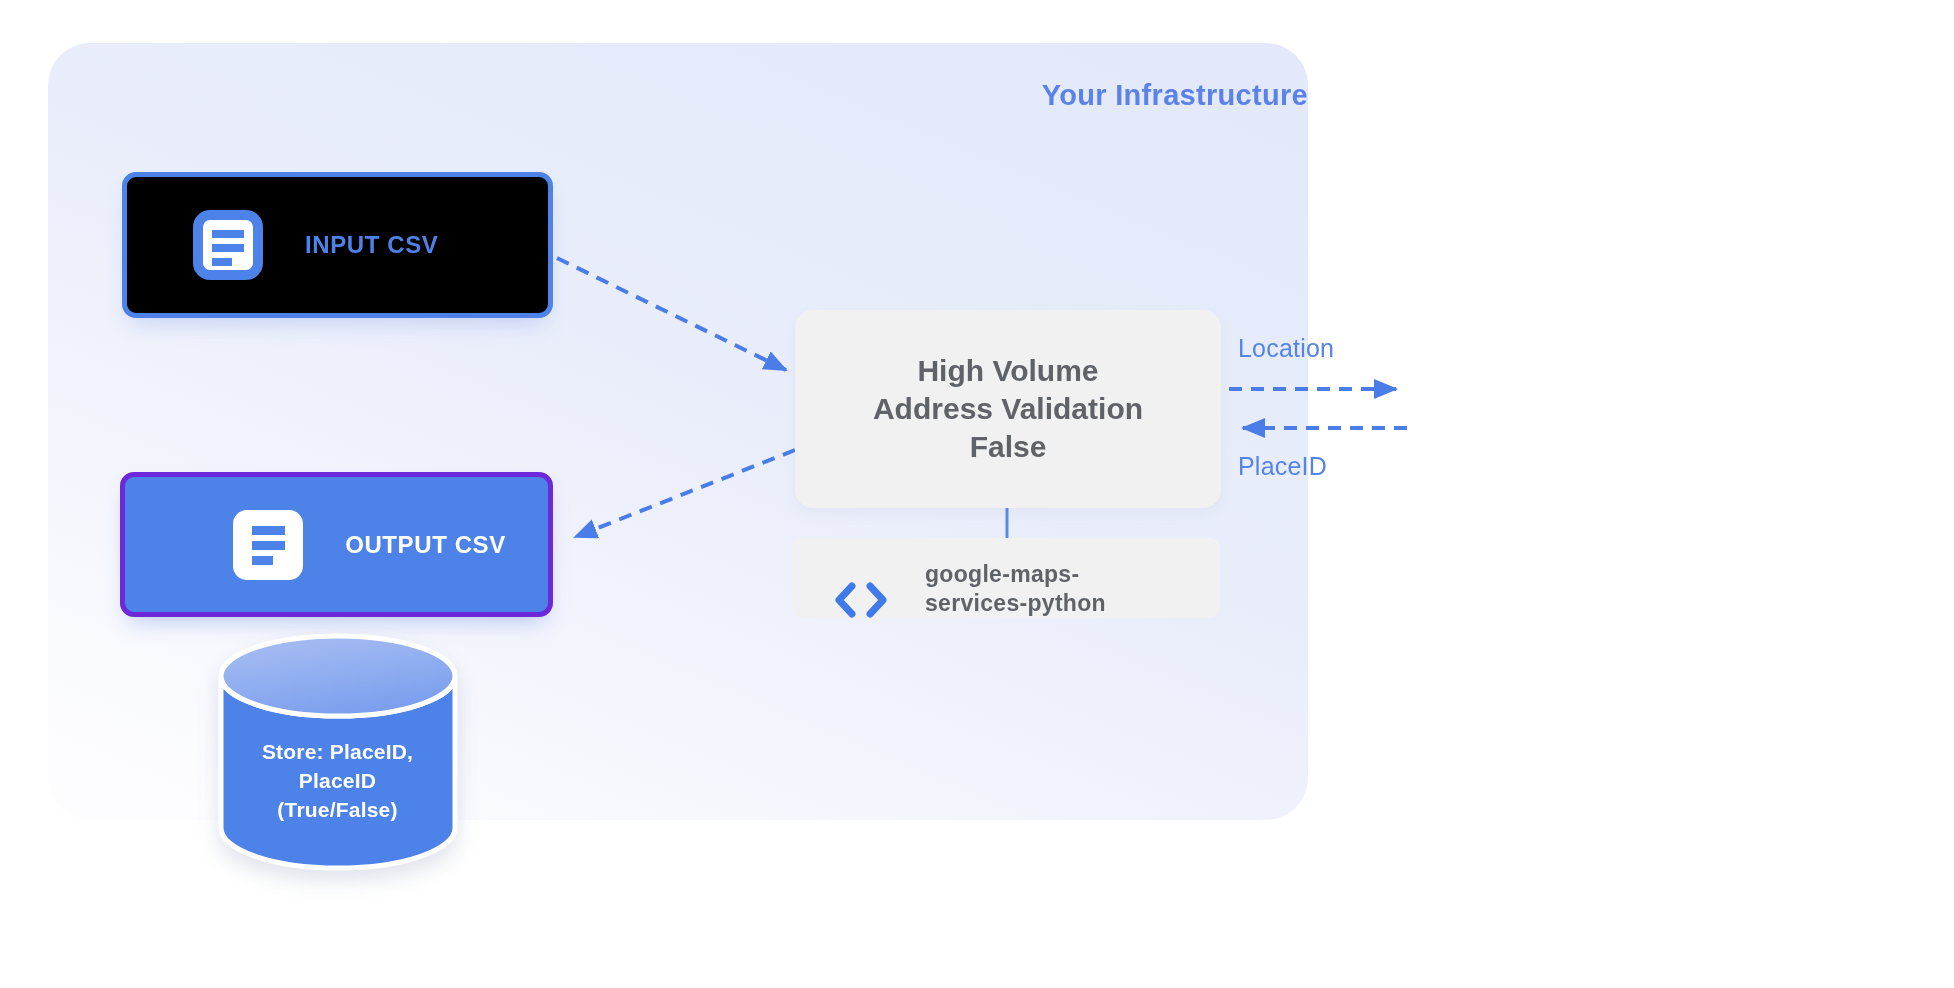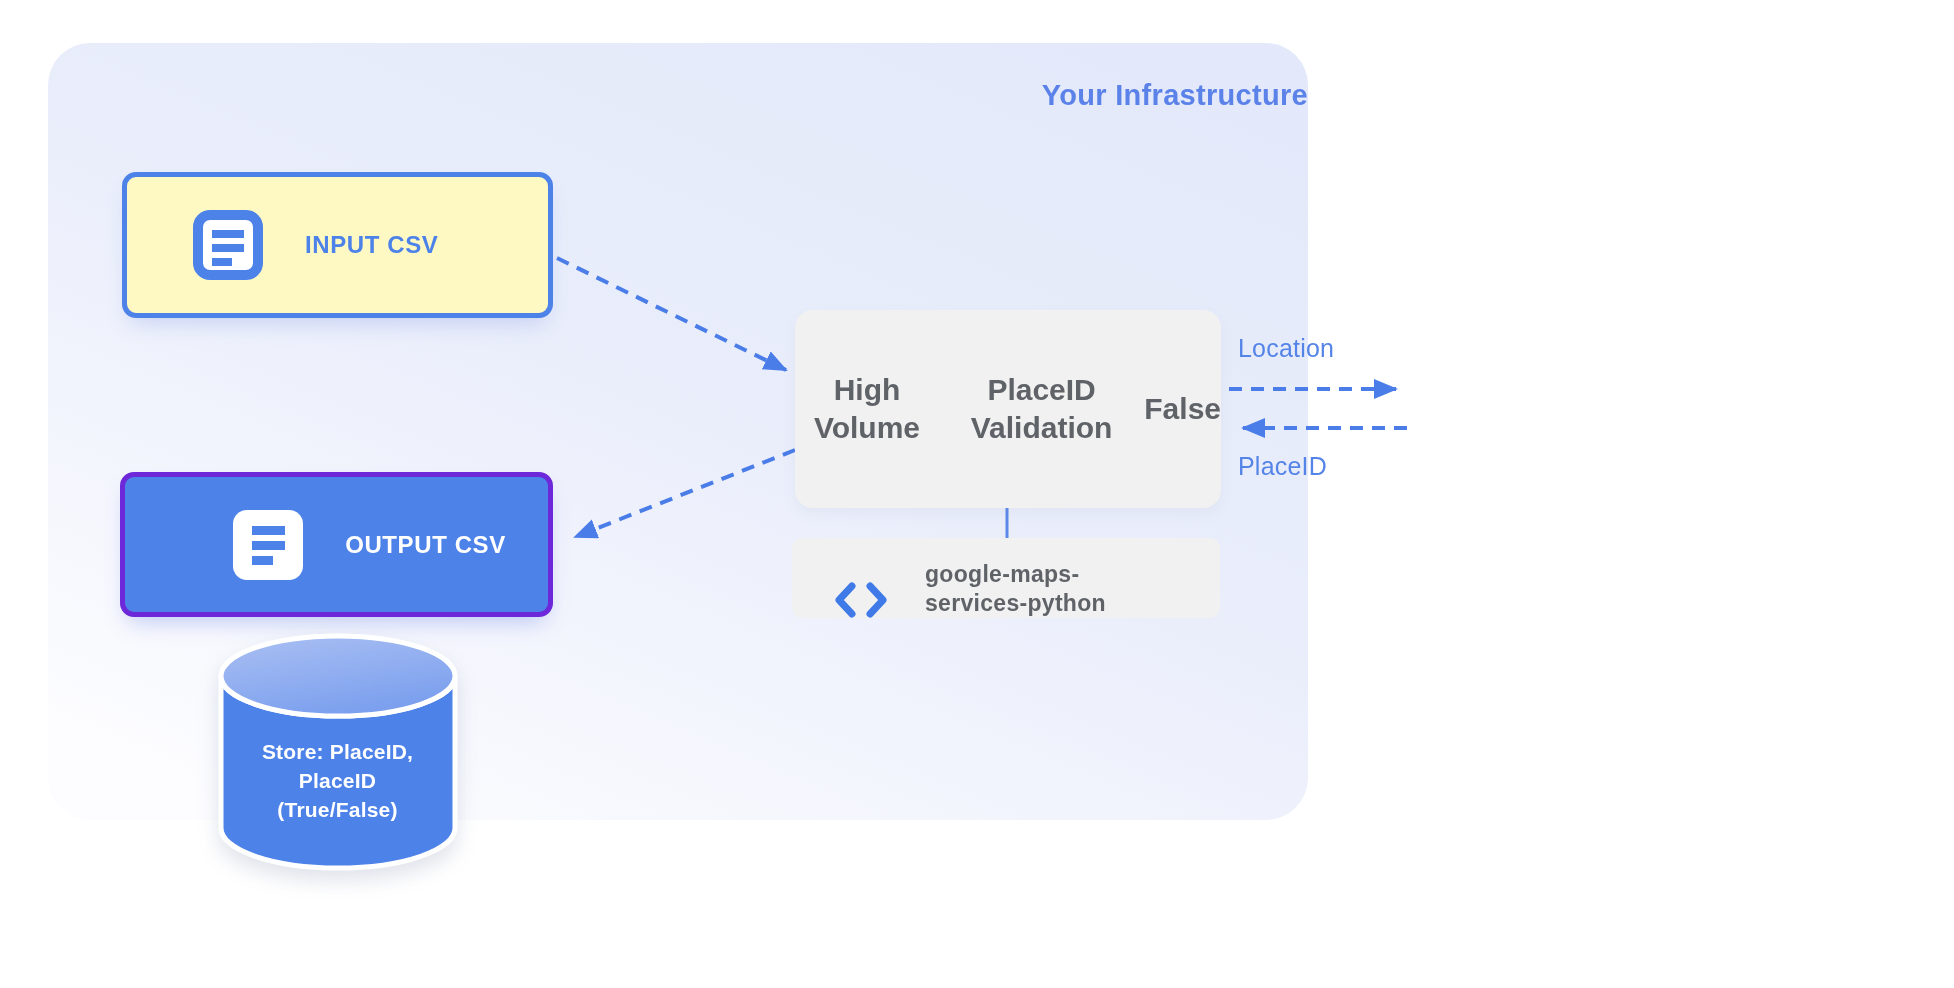--- a/index.html
+++ b/index.html
@@ -17,39 +17,39 @@
     position:absolute;left:0;top:36px;width:100%;text-align:right;
     font-size:29px;font-weight:700;color:#5b82e8;letter-spacing:.3px;
   }
   
   svg.overlay{position:absolute;left:0;top:0;width:1954px;height:988px;pointer-events:none;}
   
   .node{
     position:absolute;display:flex;align-items:center;border-radius:14px;box-sizing:border-box;
   }
   .node-input{
-    left:122px;top:172px;width:431px;height:146px;background:#fef9c3;
+    left:122px;top:172px;width:431px;height:146px;background:#000000;
     border:5px solid #4d82e9;
     box-shadow:0 12px 22px -8px rgba(77,110,220,.25);
   }
   .node-output{
     left:120px;top:472px;width:433px;height:145px;background:#4d82e9;
     border:5px solid #6d28d9;
     box-shadow:0 12px 22px -8px rgba(77,110,220,.35);
     justify-content:center;
   }
   .node .doc-icon{margin-left:66px;flex:0 0 auto;}
   .node-label{margin-left:42px;font-size:24px;font-weight:700;letter-spacing:.6px;}
   .node-input .node-label{color:#4d82e9;}
   .node-output .node-label{color:#ffffff;}
   
   .script-box{
     position:absolute;left:795px;top:310px;width:426px;height:198px;
     background:#f1f1f2;border-radius:18px;
-    display:flex;flex-direction:row;justify-content:center;align-items:center;
+    display:flex;flex-direction:column;justify-content:center;align-items:center;
     box-shadow:0 6px 14px rgba(120,130,150,.07);
   }
   .script-box span{display:block;text-align:center;font-size:30px;line-height:38px;font-weight:700;color:#5f6368;}
   
   .lib-box{
     position:absolute;left:792px;top:538px;width:428px;height:80px;
     background:#f1f1f2;border-radius:10px;display:flex;align-items:flex-end;
   }
   .lib-box .code-icon{margin-left:43px;flex:0 0 auto;}
   .lib-text{margin-left:38px;}
@@ -135,21 +135,21 @@
     <ellipse cx="130" cy="48" rx="117" ry="40" fill="url(#cylTop)" stroke="#ffffff" stroke-width="5"></ellipse>
   </svg>
   <div class="cyl-text">
     <span>Store: PlaceID,</span>
     <span>PlaceID</span>
     <span>(True/False)</span>
   </div>
 
   <div class="script-box">
     <span>High Volume</span>
-    <span>PlaceID Validation</span>
+    <span>Address Validation</span>
     <span>False</span>
   </div>
 
   <div class="lib-box">
     <svg class="code-icon" width="52" height="36" viewBox="0 0 52 36">
       <polyline points="17,4 4,18 17,32" fill="none" stroke="#3f7ae8" stroke-width="7" stroke-linecap="round" stroke-linejoin="round"></polyline>
       <polyline points="35,4 48,18 35,32" fill="none" stroke="#3f7ae8" stroke-width="7" stroke-linecap="round" stroke-linejoin="round"></polyline>
     </svg>
     <div class="lib-text">
       <span>google-maps-</span>

